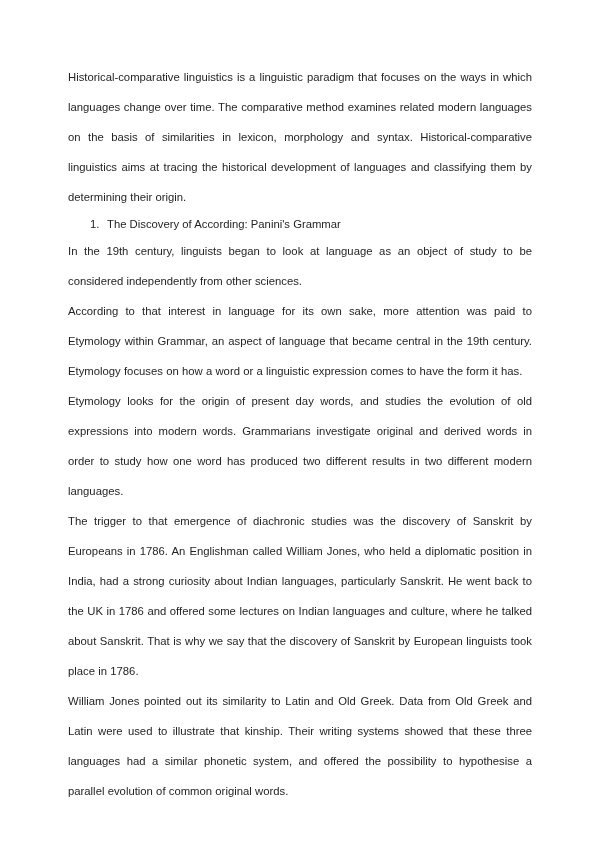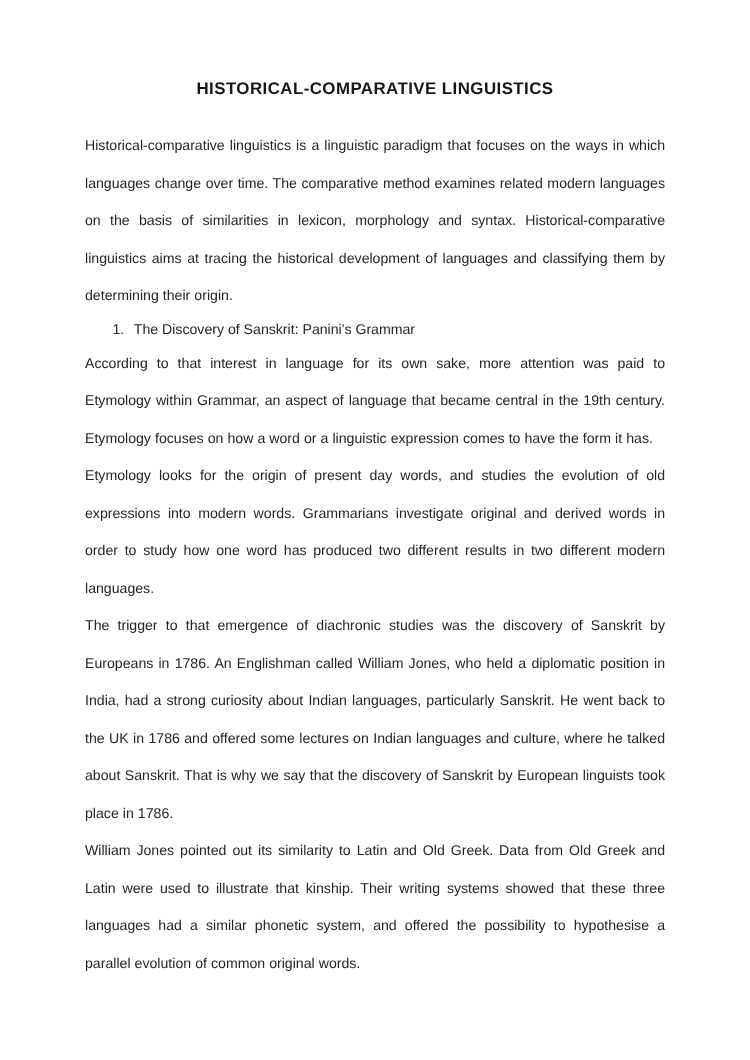--- a/index.html
+++ b/index.html
@@ -68,26 +68,26 @@
   }
 
   
 </style>
 </head>
 <body>
 
 <div id="page" style="background: rgb(255, 255, 255);">
   <div id="content" style="color: rgb(36, 36, 36);">
 
-    <h1 class="doc-title">HISTORICAL-COMPARATIVE LINGUISTICS</h1>
 
     <p class="para">Historical-comparative linguistics is a linguistic paradigm that focuses on the ways in which languages change over time. The comparative method examines related modern languages on the basis of similarities in lexicon, morphology and syntax. Historical-comparative linguistics aims at tracing the historical development of languages and classifying them by determining their origin.</p>
 
-    <p class="numbered-item"><span class="num">1.</span><span>The Discovery of Sanskrit: Panini's Grammar</span></p>
+    <p class="numbered-item"><span class="num">1.</span><span>The Discovery of According: Panini's Grammar</span></p>
 
+    <p class="para">In the 19th century, linguists began to look at language as an object of study to be considered independently from other sciences.</p>
 
     <p class="para">According to that interest in language for its own sake, more attention was paid to Etymology within Grammar, an aspect of language that became central in the 19th century. Etymology focuses on how a word or a linguistic expression comes to have the form it has.</p>
 
     <p class="para">Etymology looks for the origin of present day words, and studies the evolution of old expressions into modern words. Grammarians investigate original and derived words in order to study how one word has produced two different results in two different modern languages.</p>
 
     <p class="para">The trigger to that emergence of diachronic studies was the discovery of Sanskrit by Europeans in 1786. An Englishman called William Jones, who held a diplomatic position in India, had a strong curiosity about Indian languages, particularly Sanskrit. He went back to the UK in 1786 and offered some lectures on Indian languages and culture, where he talked about Sanskrit. That is why we say that the discovery of Sanskrit by European linguists took place in 1786.</p>
 
     <p class="para">William Jones pointed out its similarity to Latin and Old Greek. Data from Old Greek and Latin were used to illustrate that kinship. Their writing systems showed that these three languages had a similar phonetic system, and offered the possibility to hypothesise a parallel evolution of common original words.</p>
 
 

